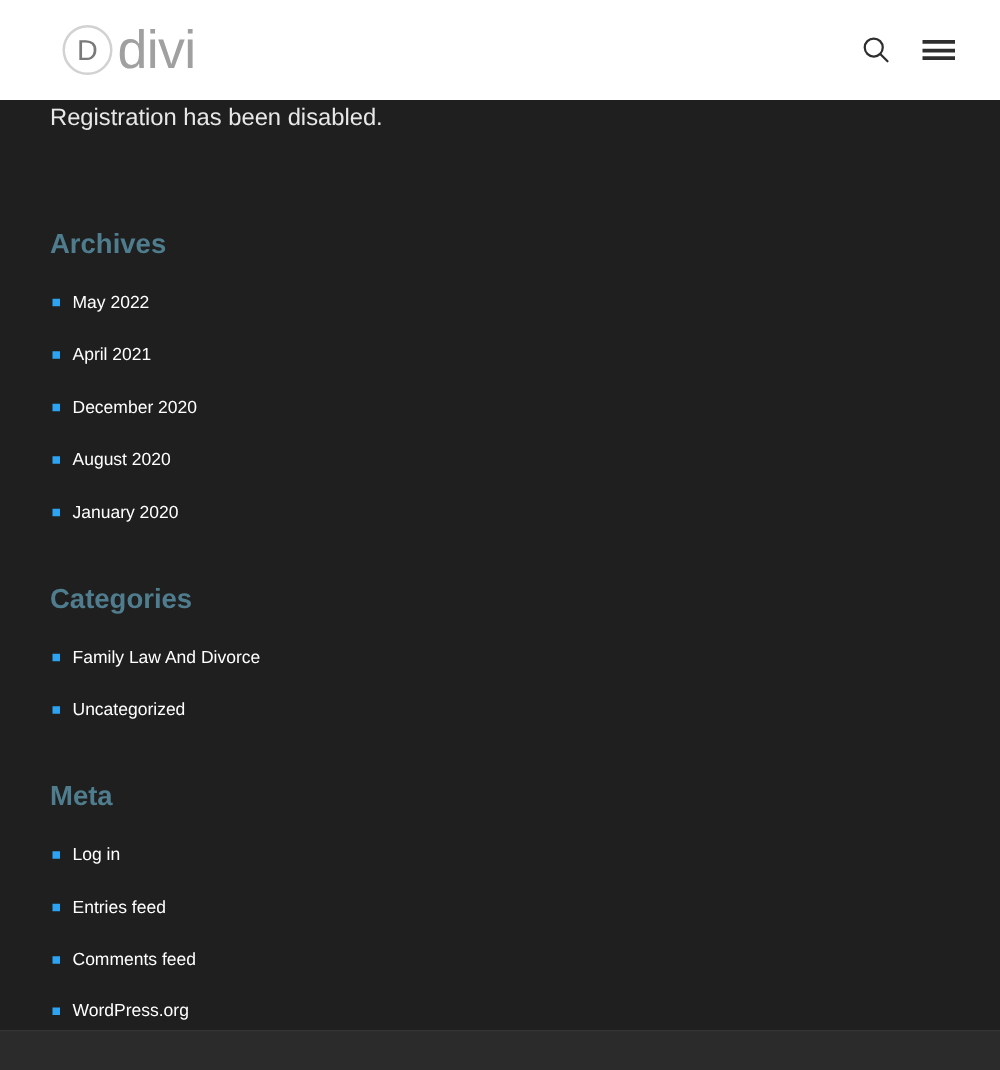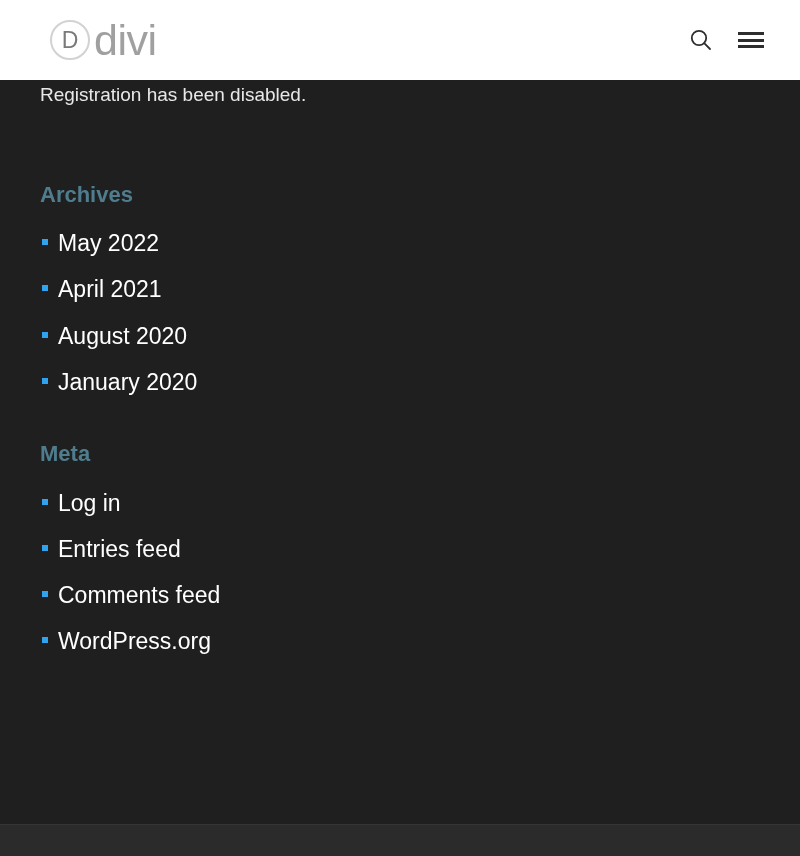--- a/index.html
+++ b/index.html
@@ -151,21 +151,21 @@
     left: 2px;
     top: 8px;
     width: 6px;
     height: 6px;
     background: #2ea3f2;
     border-radius: 0;
   }
   ul.widget-list li a {
     color: #ffffff;
     text-decoration: none;
-    font-size: 23px;
+    font-size: 14px;
   }
 
   
   .footer-bar {
     position: absolute;
     bottom: 0;
     left: 0;
     width: 800px;
     height: 32px;
     background: #2b2b2b;
@@ -205,25 +205,33 @@
       <div class="notice-text">Registration has been disabled.</div>
     </div>
 
     <div class="widgets">
 
       <div class="widget widget-archives">
         <h2 class="widget-title">Archives</h2>
         <ul class="widget-list">
           <li><a href="#">May 2022</a></li>
           <li><a href="#">April 2021</a></li>
+          <li><a href="#">December 2020</a></li>
           <li><a href="#">August 2020</a></li>
           <li><a href="#">January 2020</a></li>
         </ul>
       </div>
 
+      <div class="widget widget-categories">
+        <h2 class="widget-title">Categories</h2>
+        <ul class="widget-list">
+          <li><a href="#">Family Law And Divorce</a></li>
+          <li><a href="#">Uncategorized</a></li>
+        </ul>
+      </div>
 
       <div class="widget widget-meta">
         <h2 class="widget-title">Meta</h2>
         <ul class="widget-list">
           <li><a href="#">Log in</a></li>
           <li><a href="#">Entries feed</a></li>
           <li><a href="#">Comments feed</a></li>
           <li><a href="#">WordPress.org</a></li>
         </ul>
       </div>

